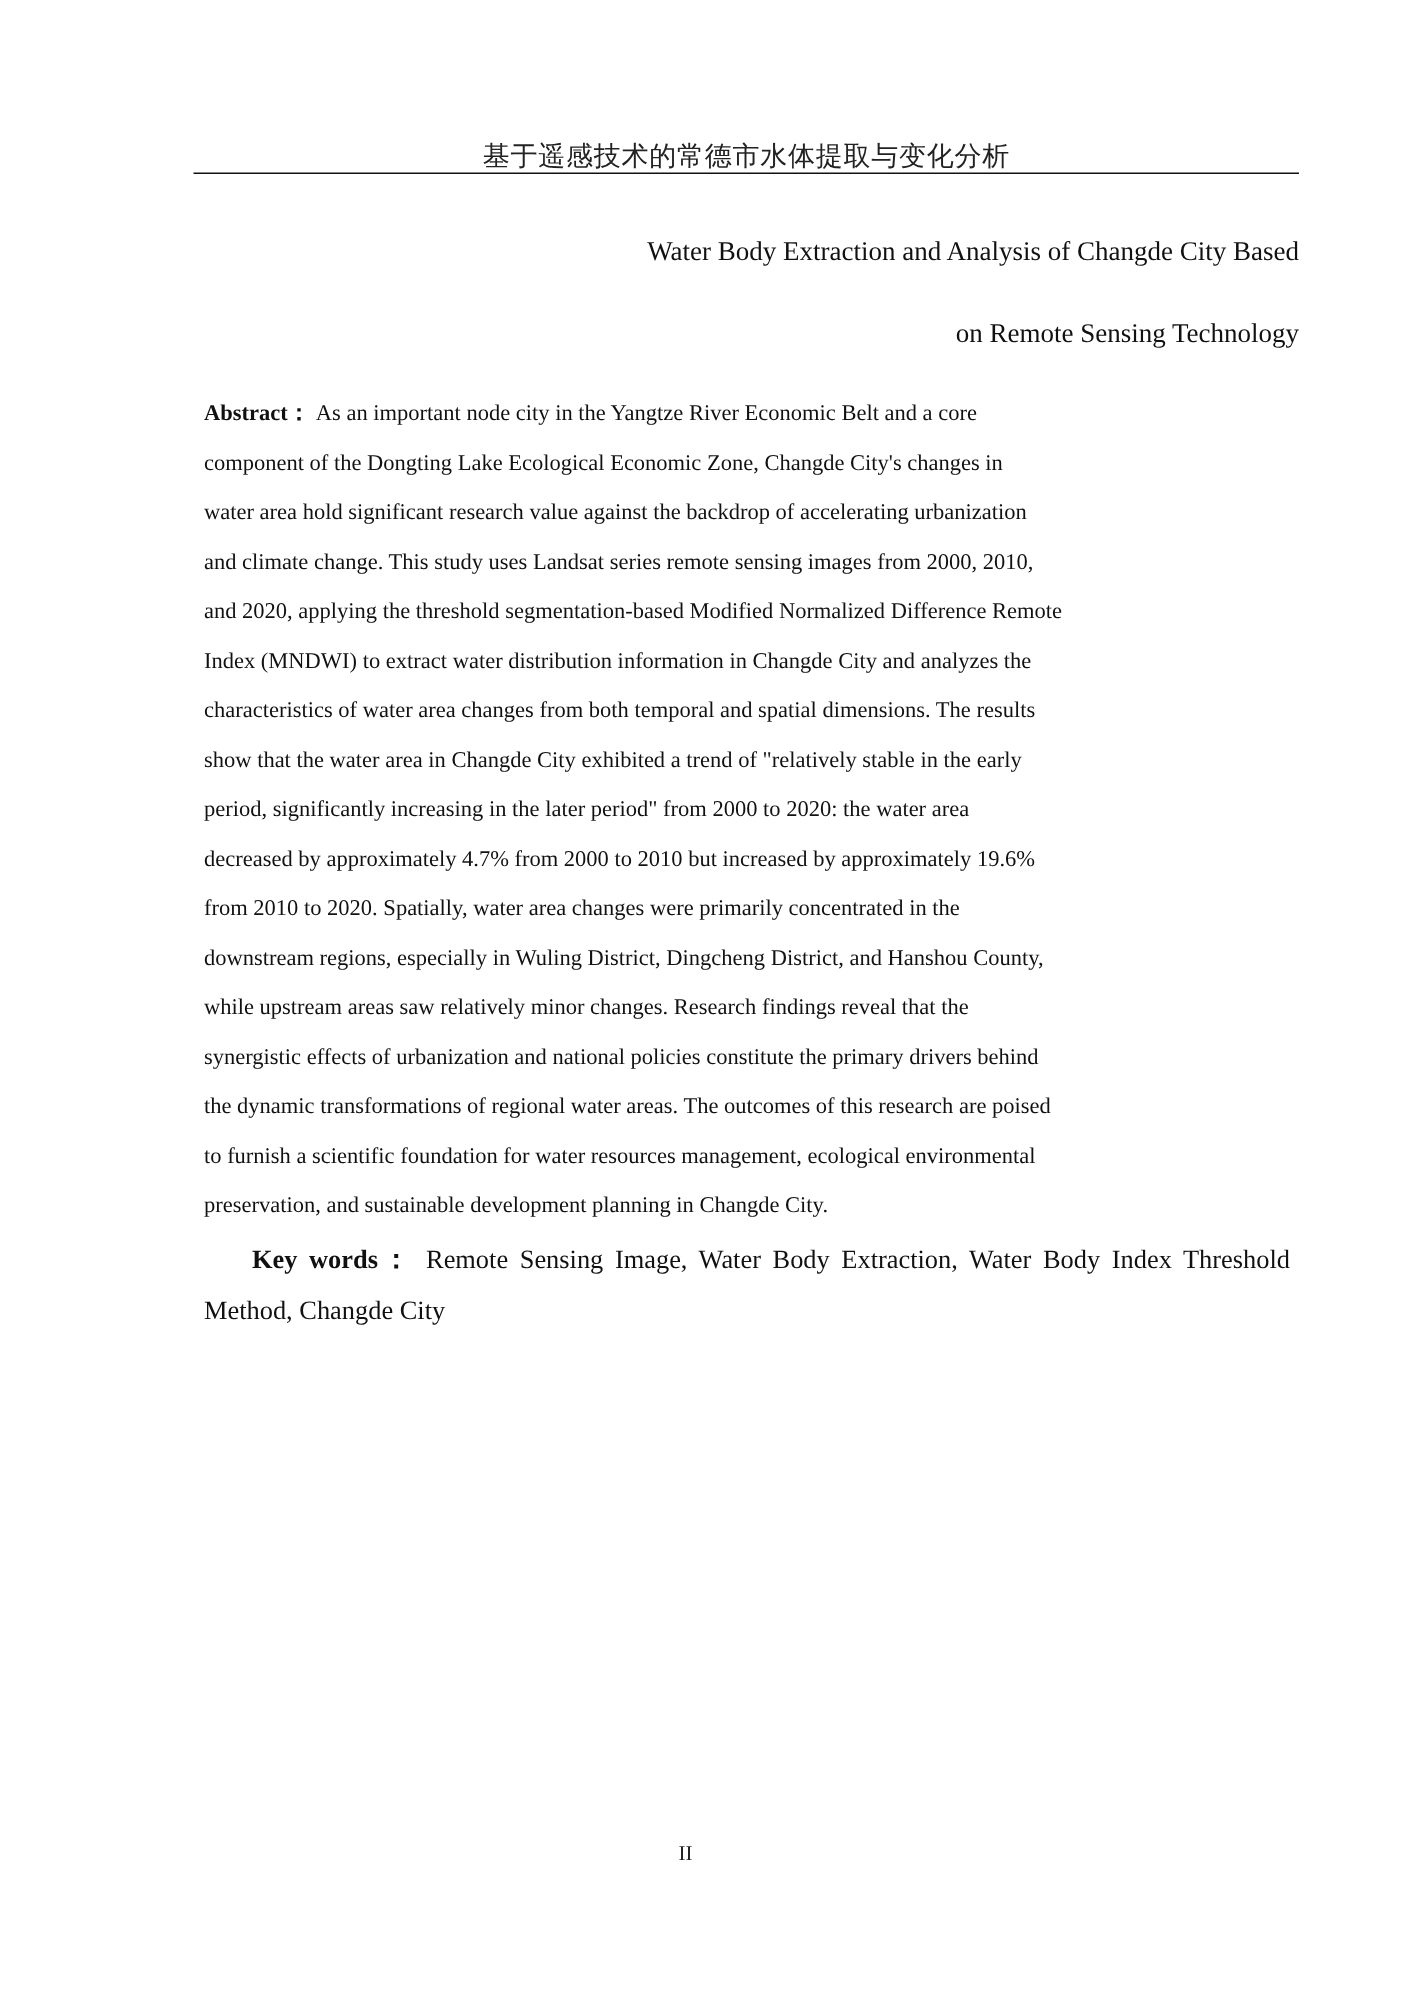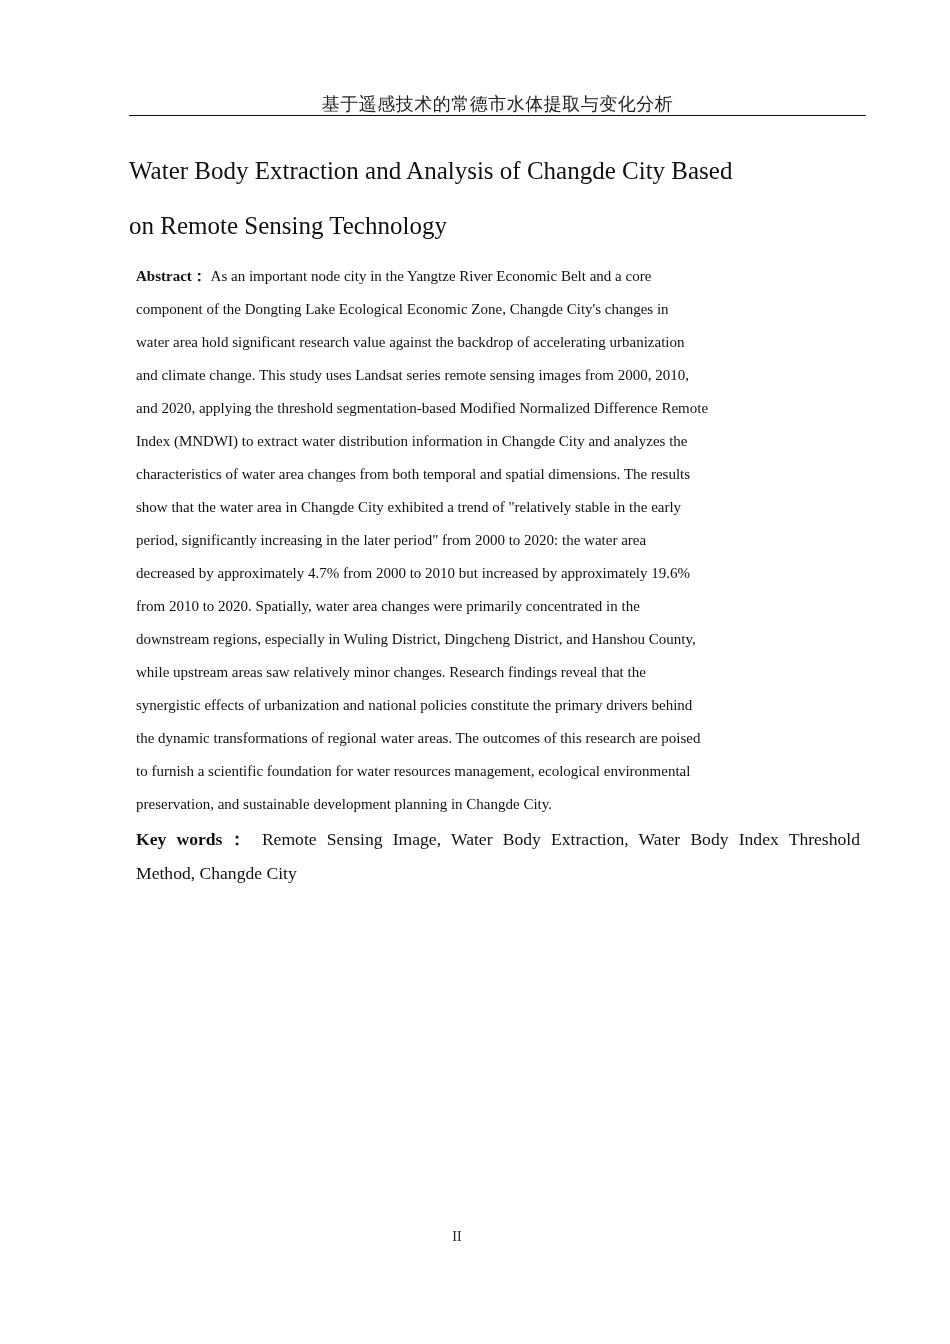--- a/index.html
+++ b/index.html
@@ -2,29 +2,29 @@
 <html><head>
 <meta charset="utf-8">
 <style>
   html, body { margin: 0; padding: 0; background: #ffffff; }
   body { width: 950px; height: 1344px; position: relative; overflow: hidden;
          font-family: "Liberation Serif", "DejaVu Serif", serif; color: #111; }
   .header { position: absolute; left: 129px; top: 92px; width: 737px; text-align: center;
             font-size: 18px; color: #222; letter-spacing: 0.5px; font-family: Liberation Serif, serif; }
   .header-rule { position: absolute; left: 129px; top: 115px; width: 737px; height: 0;
                  border-top: 1.5px solid #111; }
-  .title { position: absolute; left: 129px; width: 737px; text-align: left; font-size: 25px; color: #111; }
+  .title { position: absolute; left: 129px; width: 737px; text-align: right; font-size: 18px; color: #111; }
   .title.l1 { top: 157px; }
   .title.l2 { top: 212px; }
   .abstract { position: absolute; left: 136px; top: 260px; width: 730px; font-size: 15px; line-height: 33px; }
   .abstract .line { display: block; white-space: nowrap; }
   .label { font-weight: bold; }
   .keywords { position: absolute; left: 136px; top: 822px; width: 724px; font-size: 17.6px; line-height: 34px; }
   .keywords .line { display: block; white-space: nowrap; }
-  .kw1 { text-align: justify; text-align-last: justify; }
+  .kw1 { text-align: justify; text-align-last: justify; margin-left: 32px; }
   .page-num { position: absolute; left: 0; width: 866px; top: 1229px; text-align: center; font-size: 14px; color: #222; padding-left: 24px; }
 </style>
 </head>
 <body>
 
 <div class="header">基于遥感技术的常德市水体提取与变化分析</div>
 <div class="header-rule"></div>
 
 <div class="title l1">Water Body Extraction and Analysis of Changde City Based</div>
 <div class="title l2">on Remote Sensing Technology</div>

